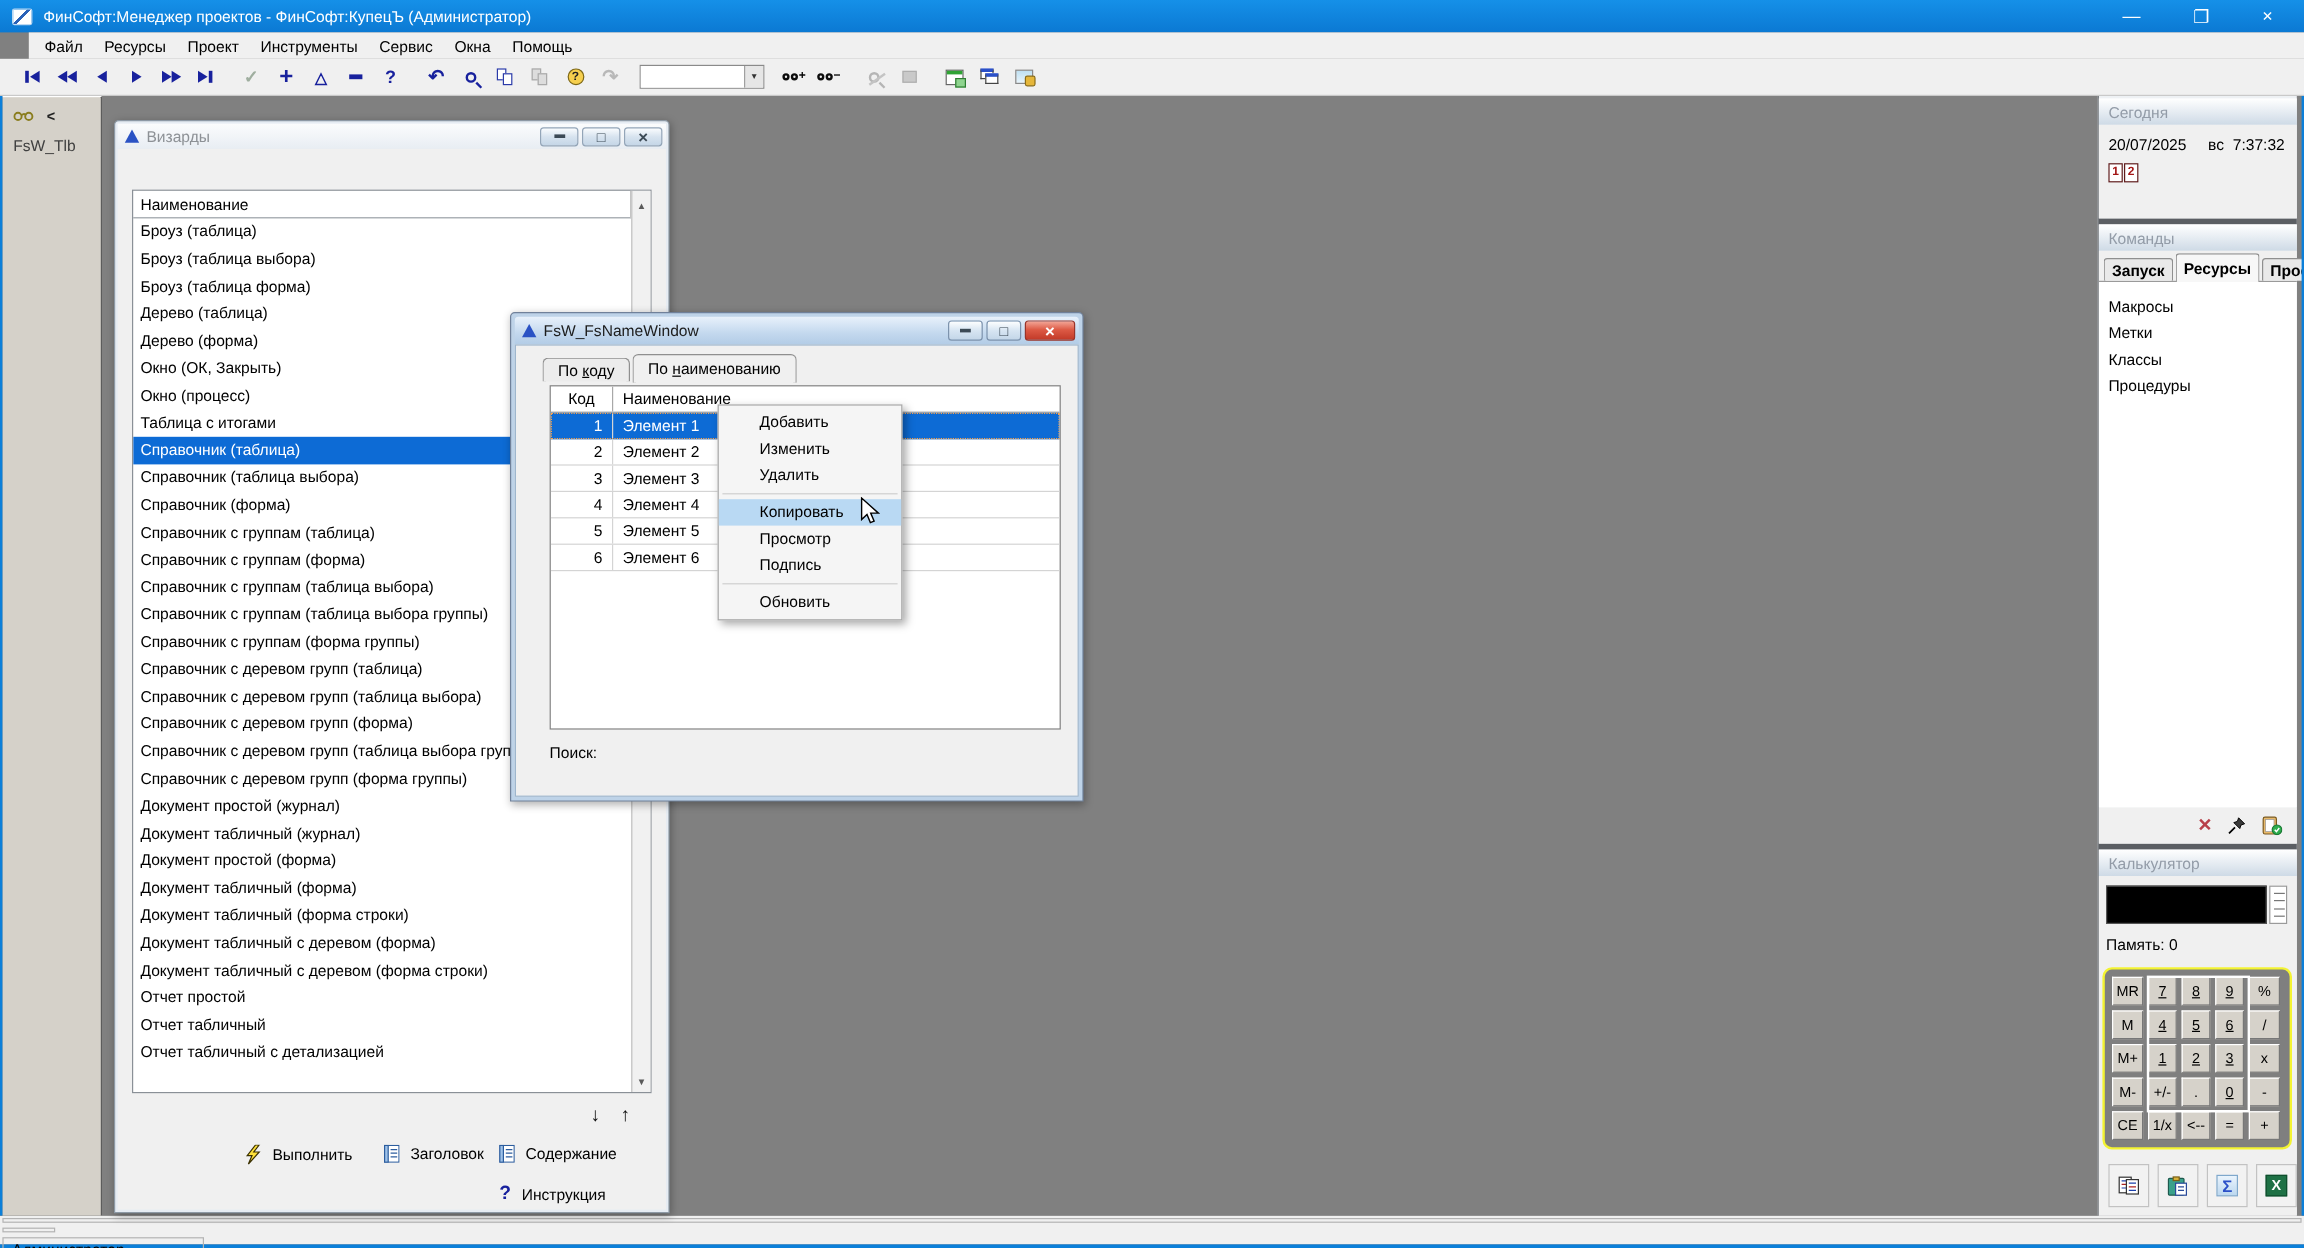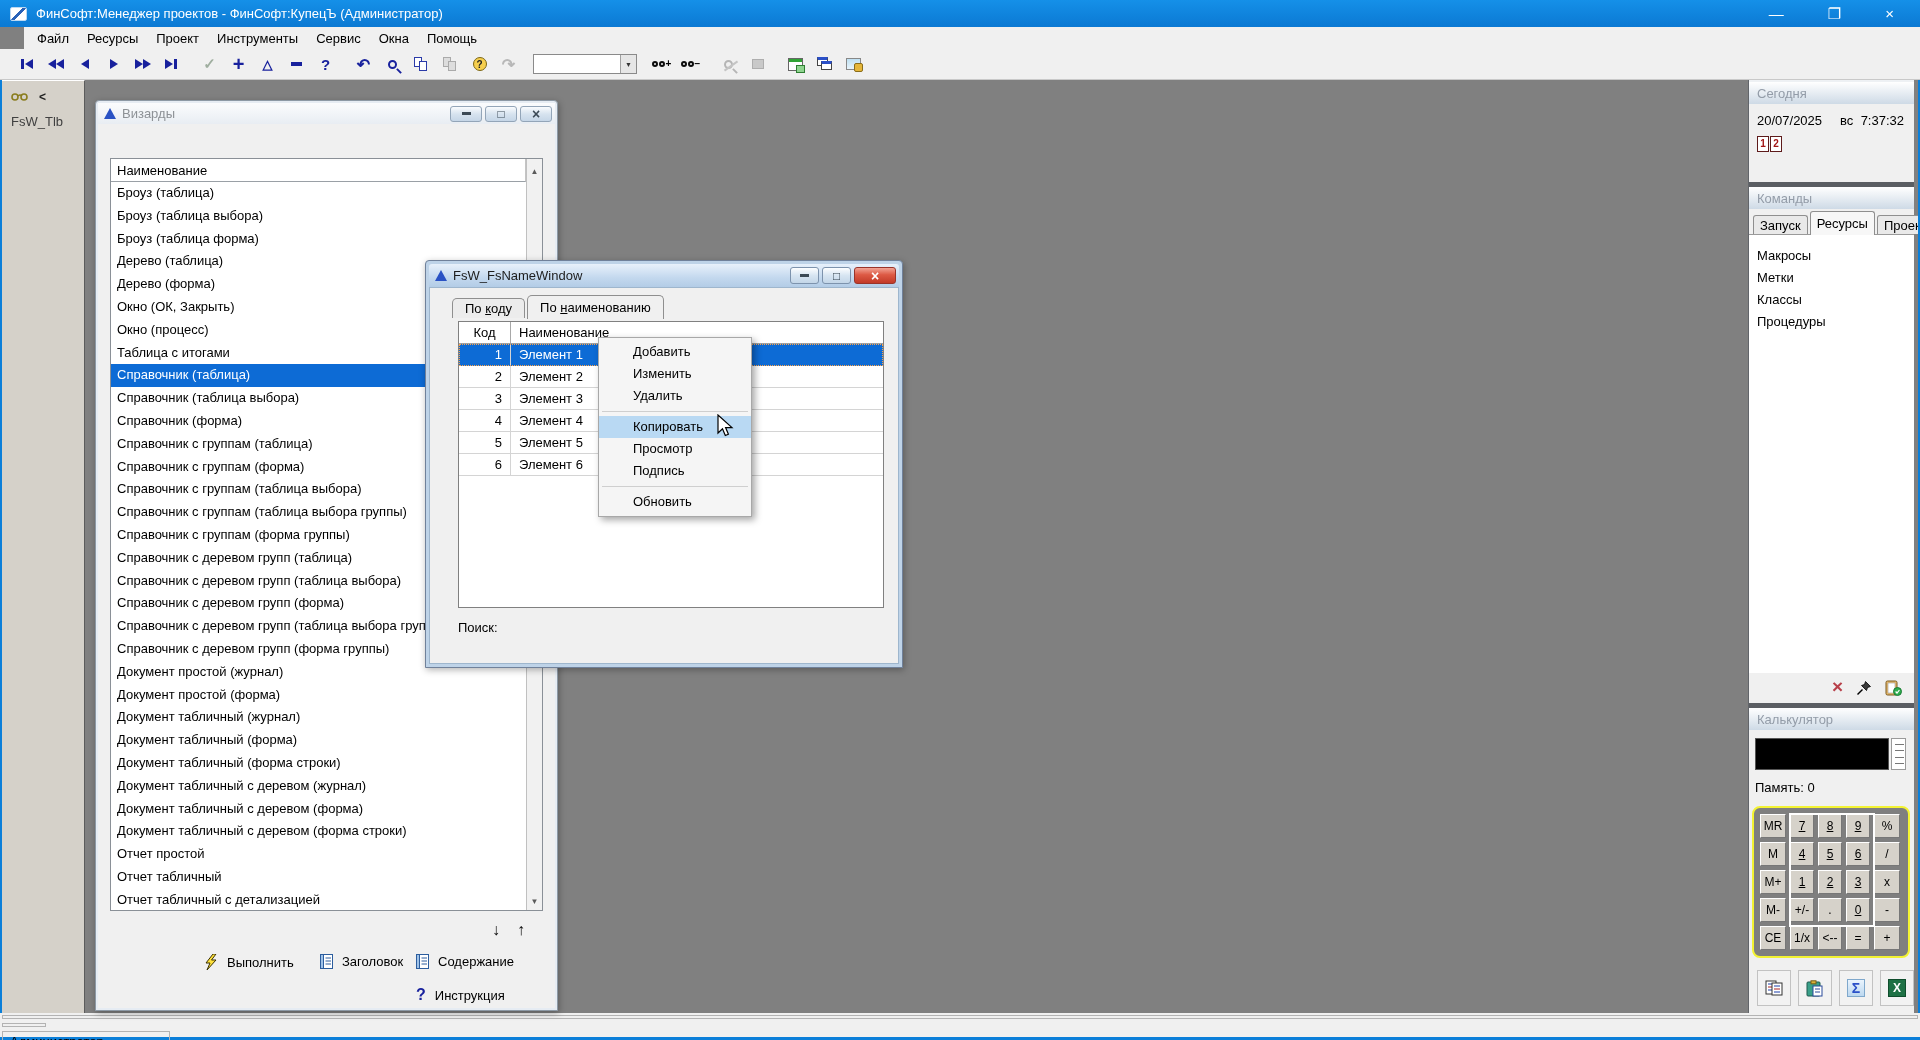--- a/index.html
+++ b/index.html
@@ -130,21 +130,21 @@
   .splitter { height:5px; background:#5b5e63; }
   .pane { position:relative; }
   .today-body { height:78px; background:#f0f0f0; }
   .trow { display:flex; align-items:baseline; padding:9px 10px 0 8px; }
   .trow .wd { margin-left:18px; } .trow .tm { margin-left:auto; }
   .calendar { margin:8px 0 0 8px; display:flex; }
   .cal-tile { width:12px; height:16px; background:#fff; border:1px solid #5e1b1b; color:#a31515; font-size:10px; font-weight:bold; text-align:center; line-height:14px; }
   .cal-tile + .cal-tile { margin-left:1px; }
 
   .cmd-tabs { display:flex; align-items:flex-end; height:26px; background:#f0f0f0; padding-left:4px; border-bottom:1px solid #9a9a9a; }
-  .cmd-tab { height:19px; padding:2px 6px 12px; background:#e9e9e9; border:1px solid #8f8f8f; border-bottom:none; border-radius:3px 3px 0 0; margin-right:2px; white-space:nowrap; }
+  .cmd-tab { height:19px; padding:2px 6px 12px; background:#e9e9e9; border:1px solid #8f8f8f; border-bottom:none; border-radius:3px 3px 0 0; margin-right:2px; white-space:nowrap;font-weight:bold; }
   .cmd-tab.active { height:24px; padding-top:4px; background:#f7f7f7; position:relative; z-index:2; margin-bottom:-1px; }
   .cmd-list { height:438px; background:#fff; padding-top:10px; }
   .cmd-item { padding:3px 0 4px 8px; }
   .cmd-icons { height:30px; background:#f0f0f0; display:flex; justify-content:flex-end; align-items:center; gap:13px; padding-right:12px; }
   .g-x-red::before { content:"×"; color:#b8404a; font-weight:900; font-size:19px; line-height:14px; }
 
   .calc-body { position:relative; height:283px; background:#f0f0f0; }
   .calc-display { position:absolute; left:6px; top:8px; width:134px; height:32px; background:#000; border:1px solid #555; color:#0f0; }
   .calc-spin { position:absolute; left:142px; top:8px; width:15px; height:32px; background:#fff; border:1px solid #9a9a9a; display:flex; flex-direction:column; justify-content:space-evenly; align-items:flex-end; padding-right:1px; }
   .calc-spin i { width:9px; height:1px; background:#777; }
@@ -329,25 +329,24 @@
             <div class="lb-row">Справочник с группам (форма)</div>
             <div class="lb-row">Справочник с группам (таблица выбора)</div>
             <div class="lb-row">Справочник с группам (таблица выбора группы)</div>
             <div class="lb-row">Справочник с группам (форма группы)</div>
             <div class="lb-row">Справочник с деревом групп (таблица)</div>
             <div class="lb-row">Справочник с деревом групп (таблица выбора)</div>
             <div class="lb-row">Справочник с деревом групп (форма)</div>
             <div class="lb-row">Справочник с деревом групп (таблица выбора группы)</div>
             <div class="lb-row">Справочник с деревом групп (форма группы)</div>
             <div class="lb-row">Документ простой (журнал)</div>
+            <div class="lb-row">Документ табличный (журнал)</div>
             <div class="lb-row">Документ простой (форма)</div>
-            <div class="lb-row">Документ табличный (журнал)</div>
             <div class="lb-row">Документ табличный (форма)</div>
             <div class="lb-row">Документ табличный (форма строки)</div>
-            <div class="lb-row">Документ табличный с деревом (журнал)</div>
             <div class="lb-row">Документ табличный с деревом (форма)</div>
             <div class="lb-row">Документ табличный с деревом (форма строки)</div>
             <div class="lb-row">Отчет простой</div>
             <div class="lb-row">Отчет табличный</div>
             <div class="lb-row">Отчет табличный с детализацией</div>
           </div>
         <div class="lb-scroll">
           <span class="g-sup-up"></span>
           <span class="g-sup-dn"></span>
         </div>

